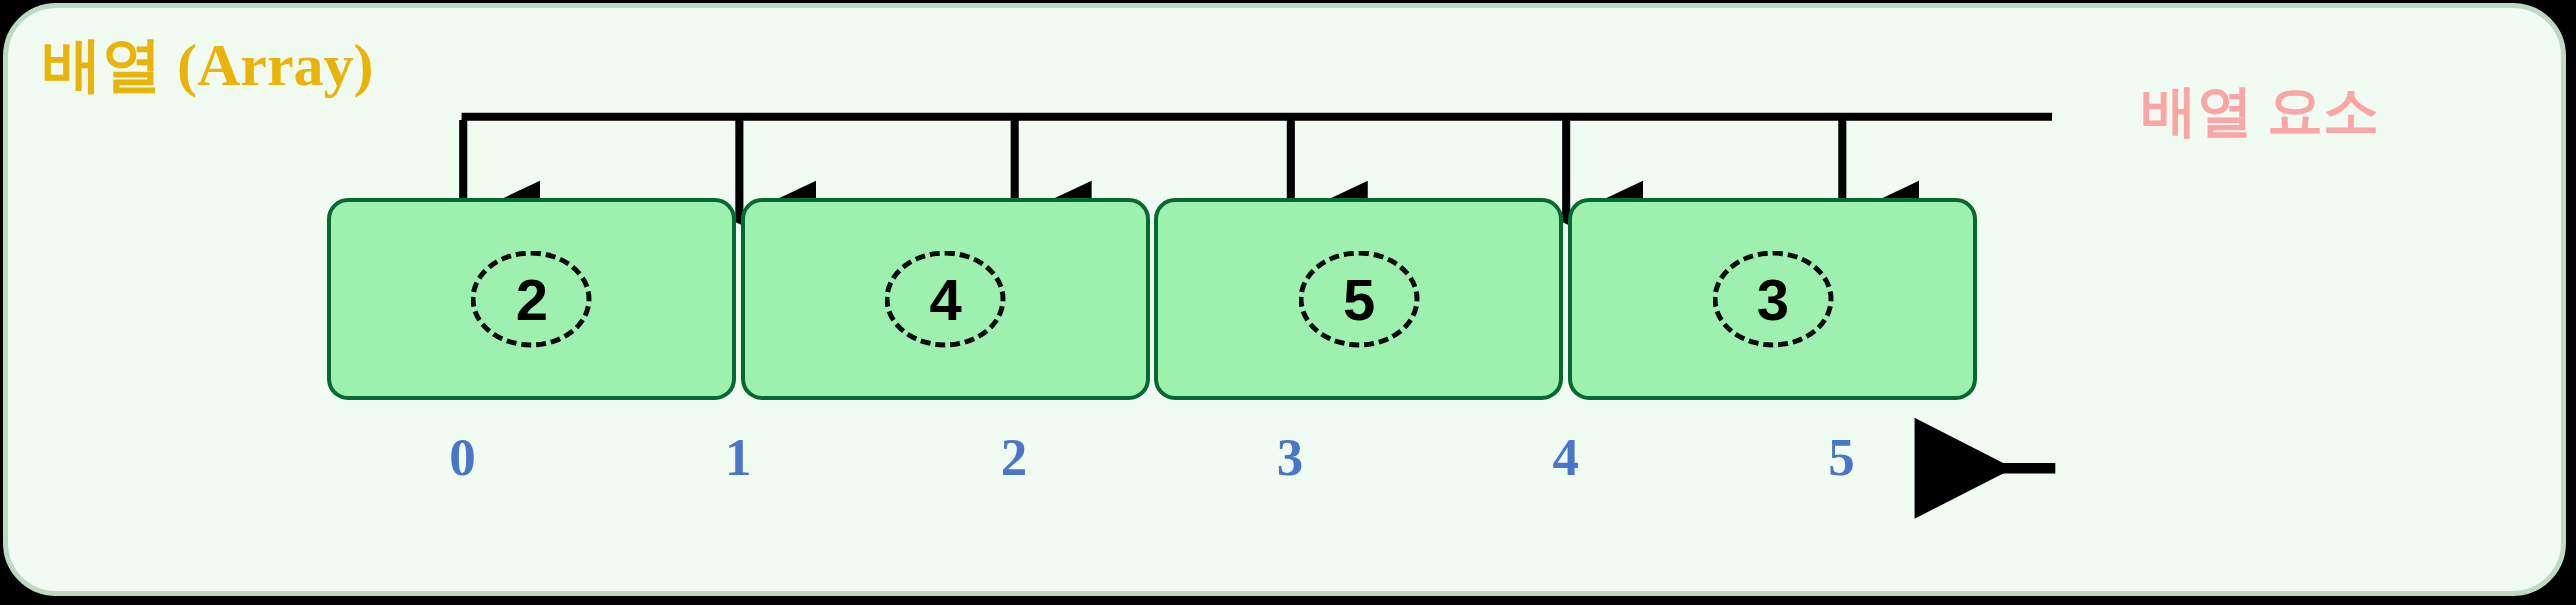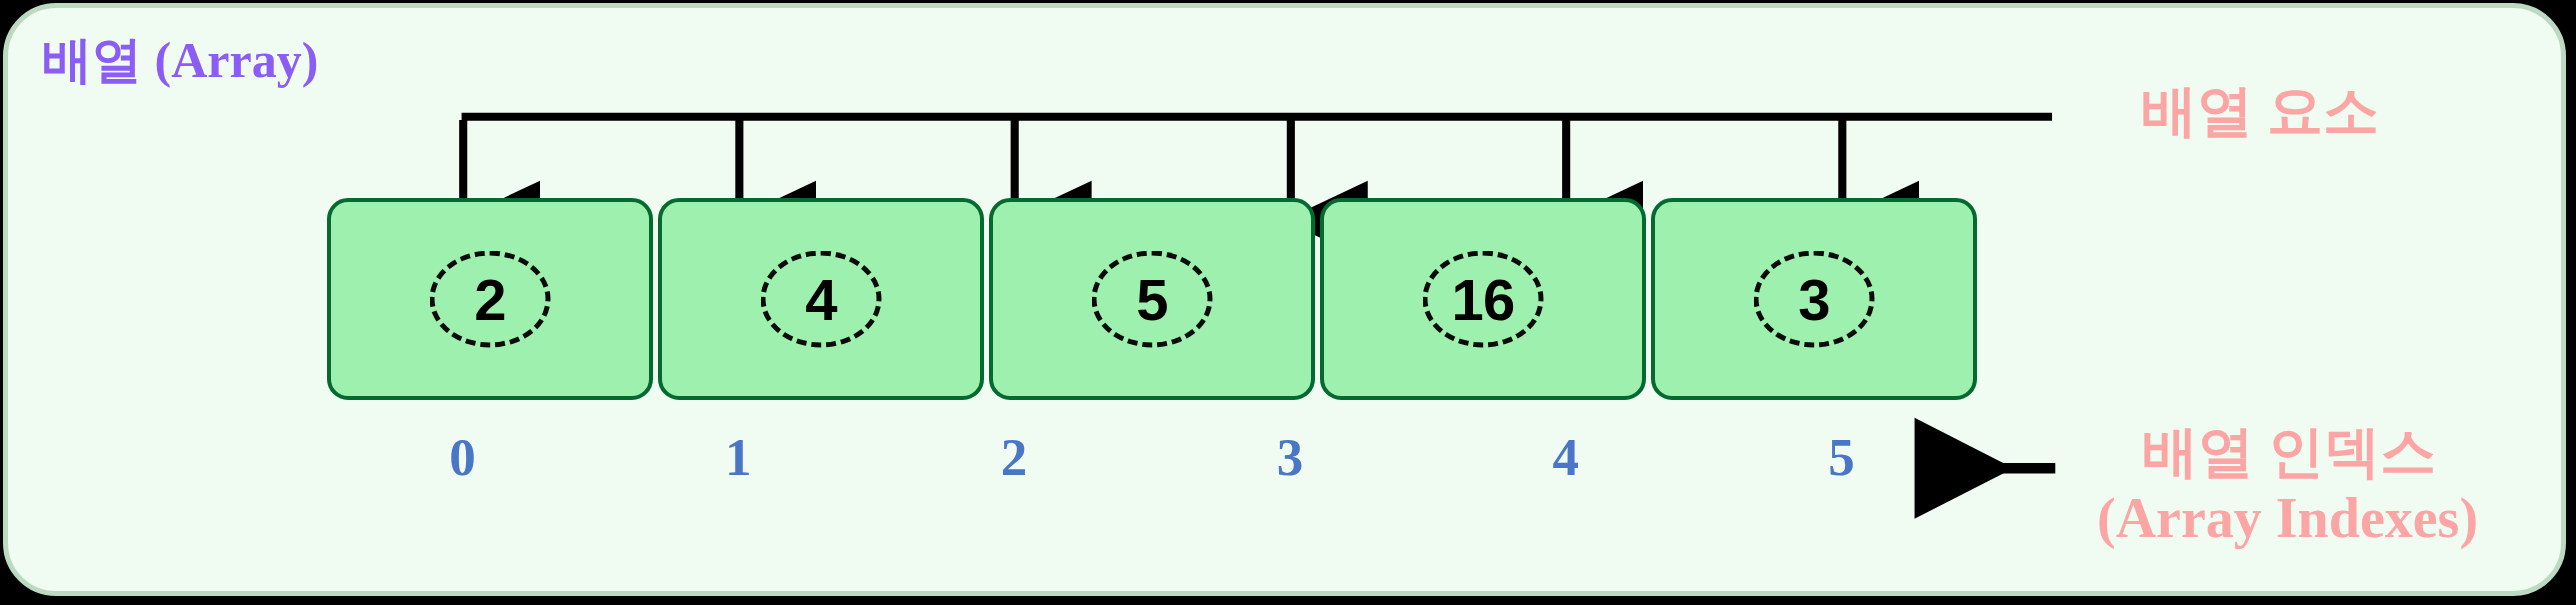--- a/index.html
+++ b/index.html
@@ -33,23 +33,23 @@
     background: #F0FBF2;
     border: 5.7px solid #BCD9C2;
     border-radius: 53px;
   }
 
   
   #title {
     position: absolute;
     left: 42px;
     top: 34px;
-    font-size: 50px;
-    font-weight: bold;
-    color: #8b5cf6;
+    font-size: 60px;
+    font-weight: bold;
+    color: #eab308;
     white-space: nowrap;
     line-height: 1.05;
   }
 
   
   #bus {
     position: absolute;
     left: 0;
     top: 0;
     width: 2576px;
@@ -196,25 +196,20 @@
         <span class="cell-value">4</span>
       </div>
     </div>
     <div class="cell">
       <div class="cell-circle">
         <span class="cell-value">5</span>
       </div>
     </div>
     <div class="cell">
       <div class="cell-circle">
-        <span class="cell-value">16</span>
-      </div>
-    </div>
-    <div class="cell">
-      <div class="cell-circle">
         <span class="cell-value">3</span>
       </div>
     </div>
   </div>
 
   <div id="indexes">
     <div class="index-cell">
       <span class="index-value">0</span>
     </div>
     <div class="index-cell">
@@ -231,19 +226,15 @@
     </div>
     <div class="index-cell">
       <span class="index-value">5</span>
     </div>
   </div>
 
   <div class="side-label" id="label-elements">
     <div class="ln1">배열 요소</div>
   </div>
 
-  <div class="side-label" id="label-indexes">
-    <div class="ln1">배열 인덱스</div>
-    <div class="ln2">(Array Indexes)</div>
-  </div>
 
 </div>
 
 
 </body></html>

